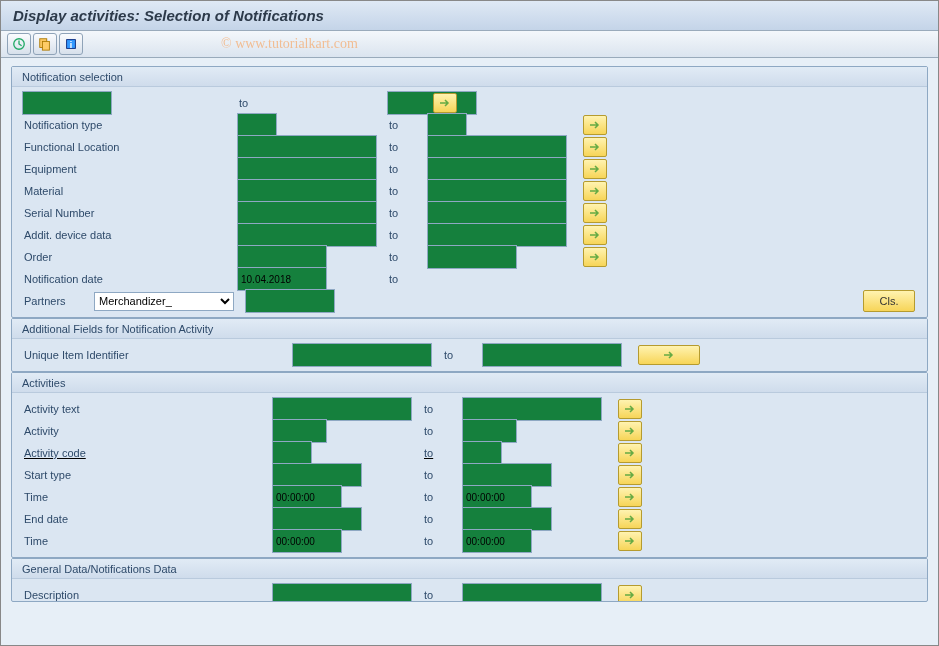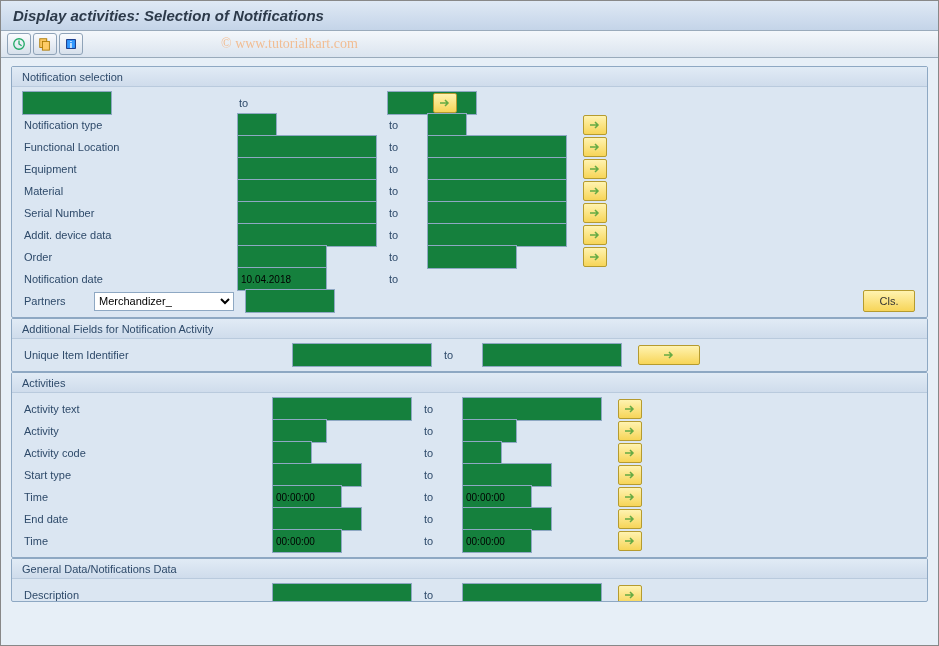--- a/index.html
+++ b/index.html
@@ -237,21 +237,21 @@
           <div><input type="text" style="width: 55px;" value=""></div>
           <div>
               <div class="multsel-btn">
                 <svg viewBox="0 0 12 10">
                   <path d="M1 5h8M6 2l3 3-3 3" stroke="#6a4" stroke-width="1.5" fill="none"></path>
                 </svg>
               </div>
             </div>
         </div>
 
-        <div class="row" style="grid-template-columns:250px 150px 40px 150px 40px;">
+        <div class="row" style="grid-template-columns:250px 150px 40px 150px 40px;text-decoration:underline;">
           <div class="label">Activity code</div>
           <div><input type="text" class="in-s" value="" style=""></div>
           <div class="to-lbl">to</div>
           <div><input type="text" class="in-s" value="" style=""></div>
           <div>
               <div class="multsel-btn">
                 <svg viewBox="0 0 12 10">
                   <path d="M1 5h8M6 2l3 3-3 3" stroke="#6a4" stroke-width="1.5" fill="none"></path>
                 </svg>
               </div>

